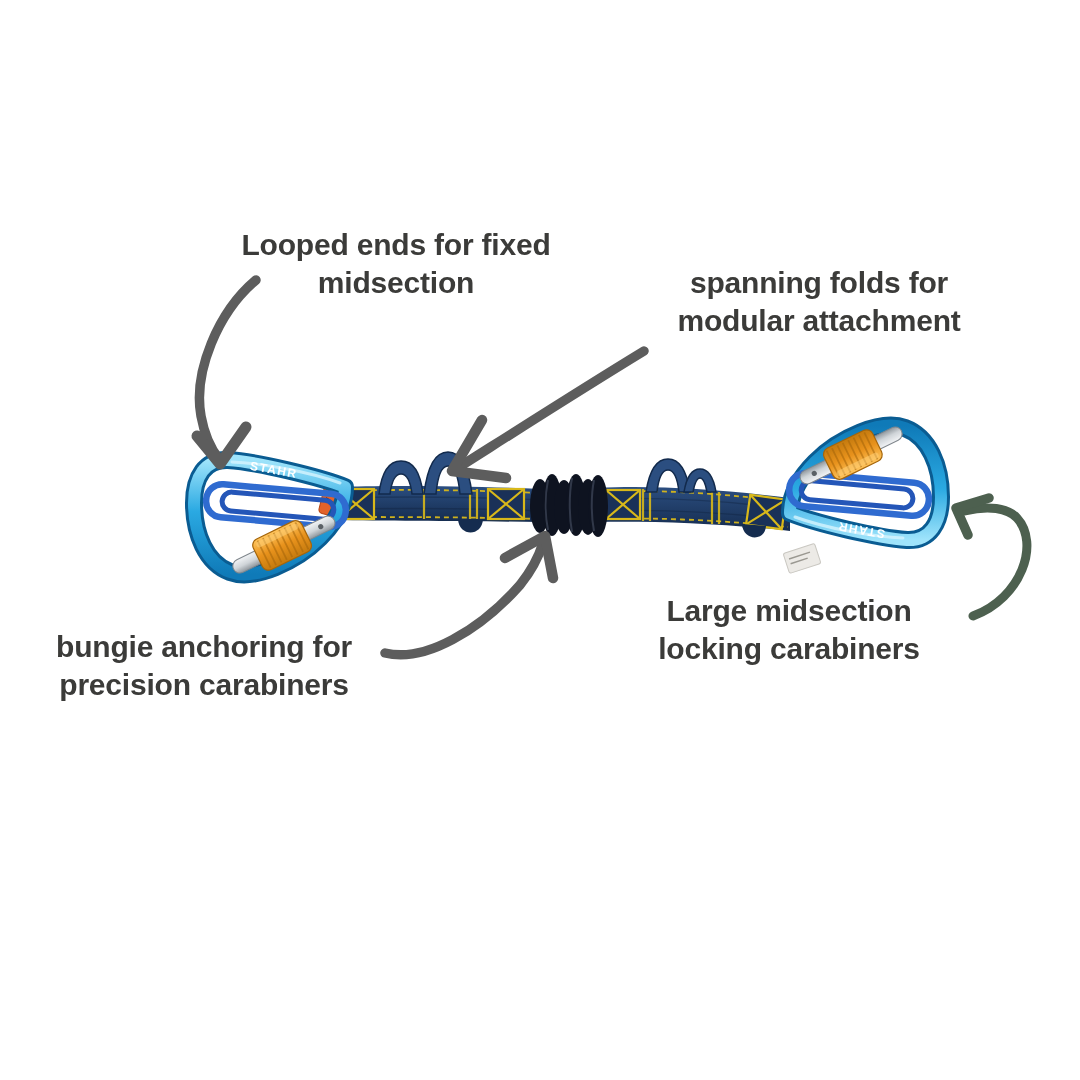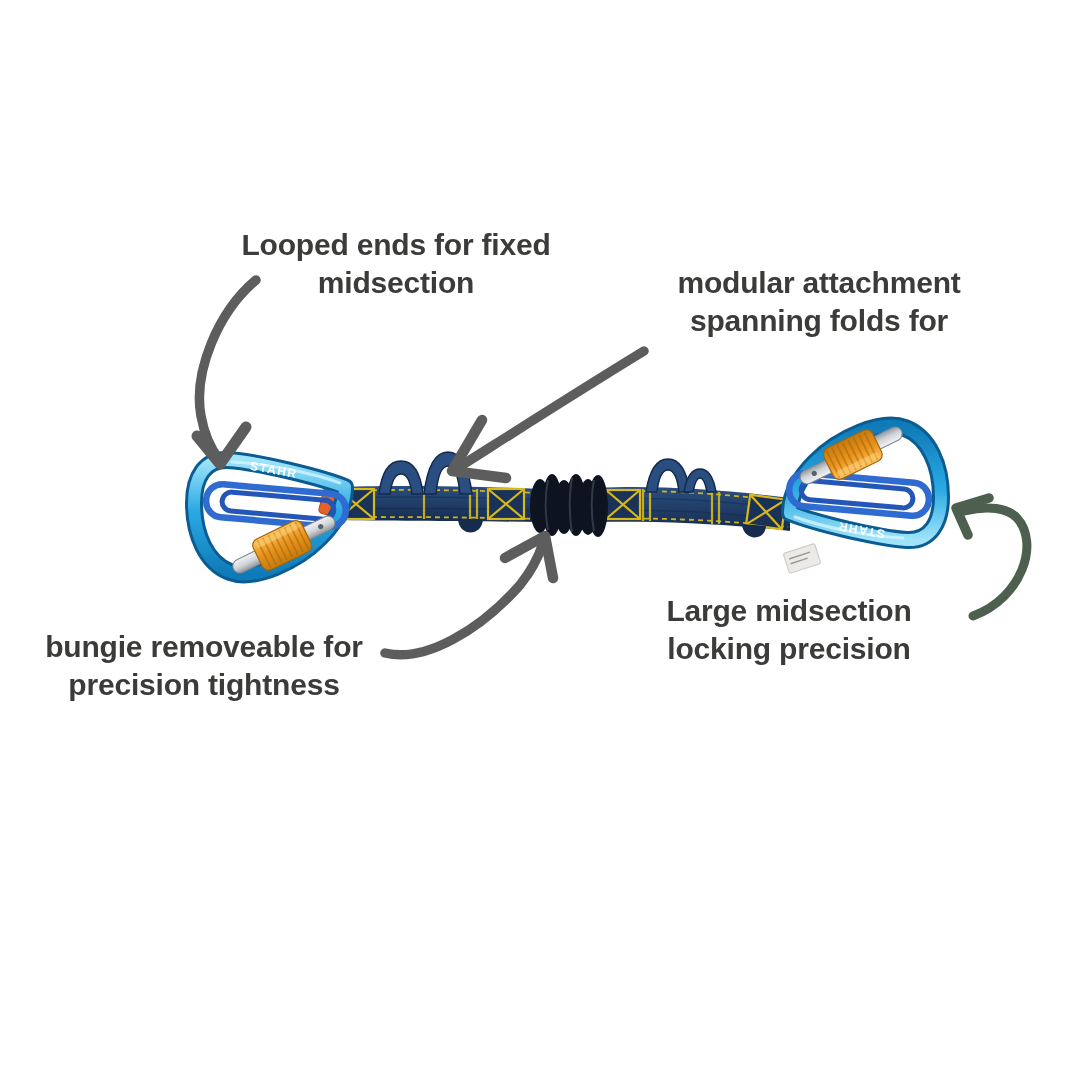--- a/index.html
+++ b/index.html
@@ -21,30 +21,30 @@
 </head>
 <body>
 
 <div class="canvas">
 
   <div class="callout" id="t1">
     <span>Looped ends for fixed</span>
     <span>midsection</span>
   </div>
   <div class="callout" id="t2">
+    <span>spanning folds for</span>
     <span>modular attachment</span>
-    <span>spanning folds for</span>
   </div>
   <div class="callout" id="t3">
-    <span>bungie removeable for</span>
-    <span>precision tightness</span>
+    <span>bungie anchoring for</span>
+    <span>precision carabiners</span>
   </div>
   <div class="callout" id="t4">
     <span>Large midsection</span>
-    <span>locking precision</span>
+    <span>locking carabiners</span>
   </div>
 
   <svg width="1080" height="1080" viewBox="0 0 1080 1080">
     <defs>
       <linearGradient id="gBody" x1="0" y1="0" x2="0" y2="1">
         <stop offset="0" stop-color="#9fe4fb"></stop>
         <stop offset="0.45" stop-color="#2aa9e2"></stop>
         <stop offset="1" stop-color="#0f7ab8"></stop>
       </linearGradient>
       <linearGradient id="gWeb" x1="0" y1="0" x2="0" y2="1">

